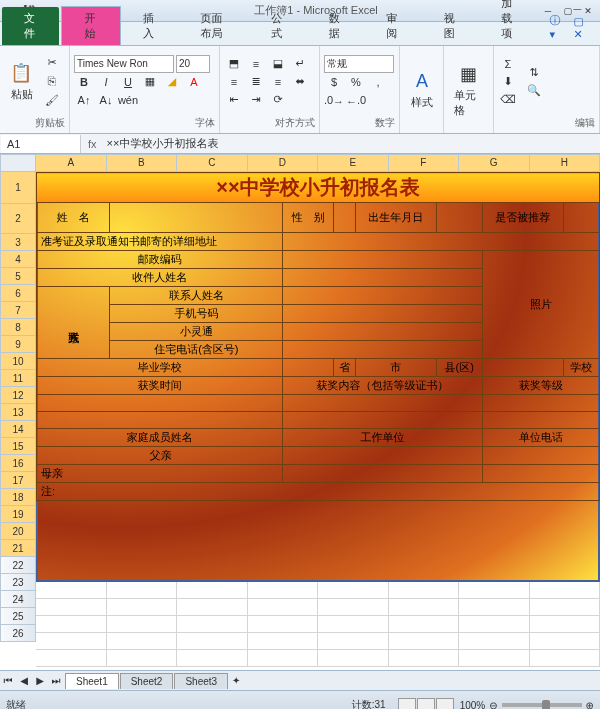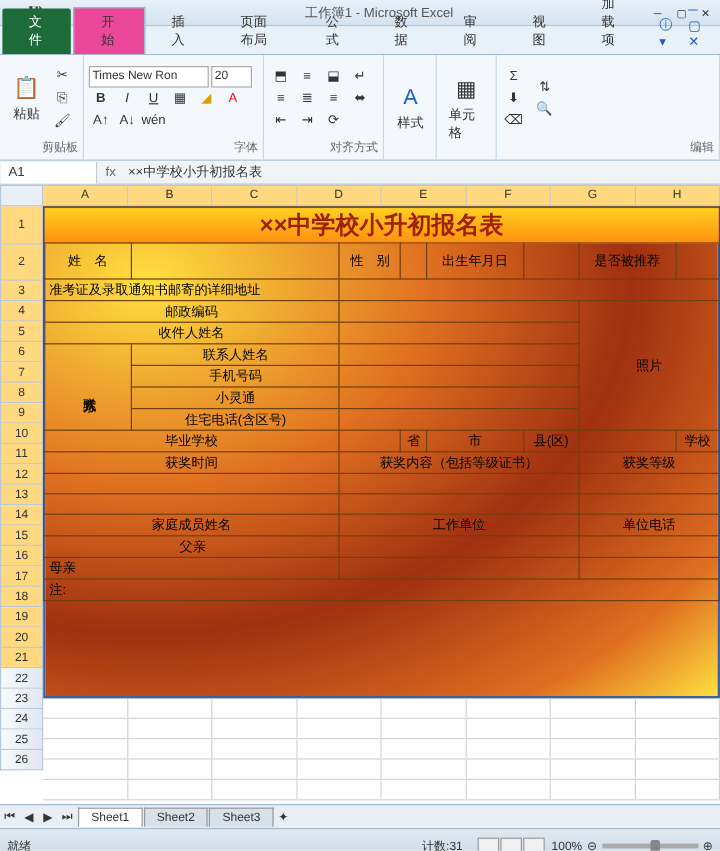--- a/index.html
+++ b/index.html
@@ -155,20 +155,39 @@
       </div>
       <div class="font-row">
         <span class="ico-btn">⇤</span>
         <span class="ico-btn">⇥</span>
         <span class="ico-btn">⟳</span>
       </div>
     </div>
       </div>
     <div class="group-label">对齐方式</div>
   </div>
+  <div class="group" style="width:80px">
+    <div class="group-body">
+        <div class="font-ctrl">
+      <div class="font-row">
+            <div class="font-sel" style="width:70px">常规</div>
+          </div>
+      <div class="font-row">
+        <span class="ico-btn">$</span>
+        <span class="ico-btn">%</span>
+        <span class="ico-btn">,</span>
+      </div>
+      <div class="font-row">
+        <span class="ico-btn">.0→</span>
+        <span class="ico-btn">←.0</span>
+      </div>
+    </div>
+      </div>
+    <div class="group-label">数字</div>
+  </div>
   <div class="group" style="width:44px">
     <div class="group-body">
         <div class="big-btn">
           <span class="ico" style="color:#2060c0">A</span>
           <span>样式</span>
         </div>
       </div>
   </div>
   <div class="group" style="width:50px">
     <div class="group-body">

